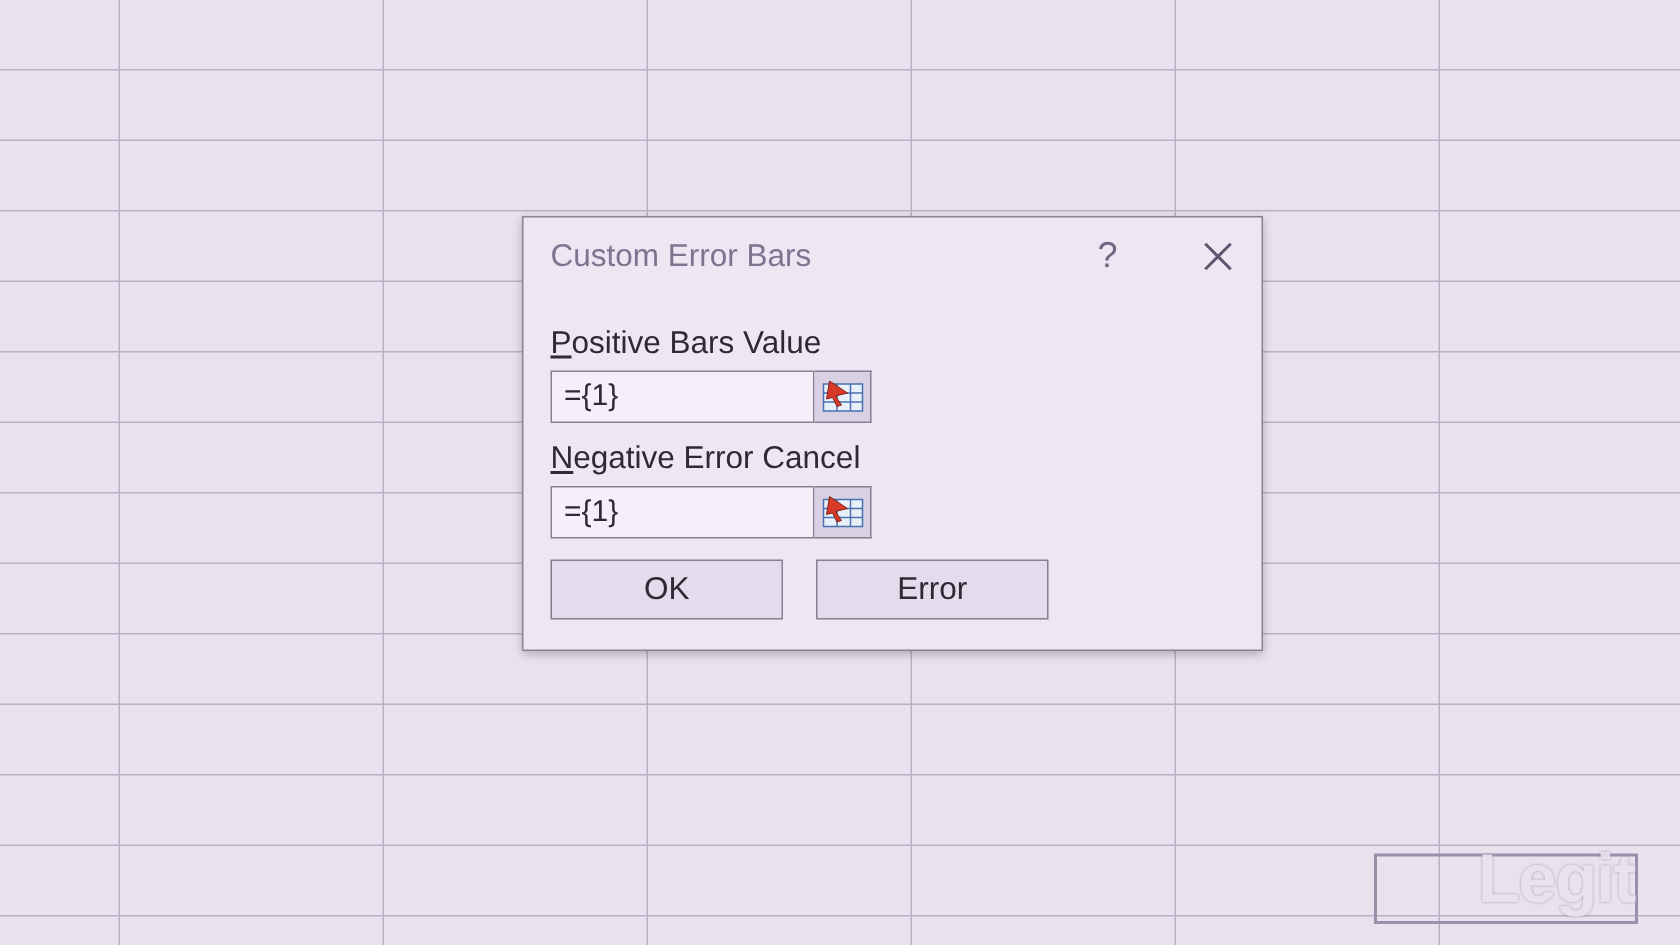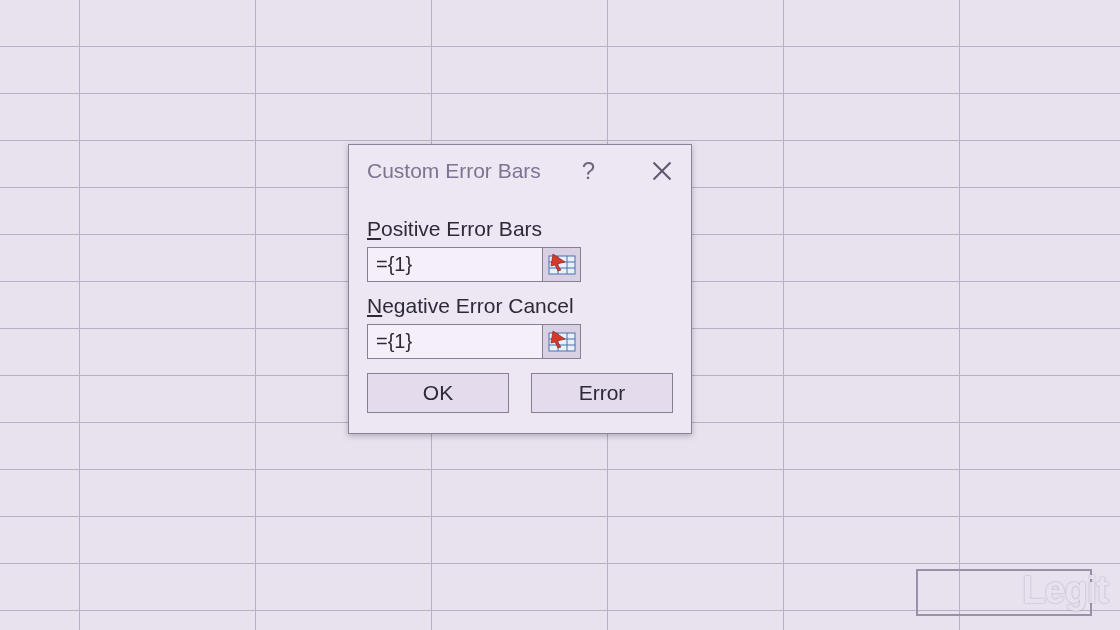--- a/index.html
+++ b/index.html
@@ -19,21 +19,21 @@
       grid-auto-rows: 47px;
     }
     .cell {
       border-right: 1px solid #b8b0c6;
       border-bottom: 1px solid #b8b0c6;
     }
     .dialog {
       position: absolute;
       left: 348px;
       top: 144px;
-      width: 344px;
+      width: 494px;
       background: #ede6f3;
       border: 1px solid #8b8298;
       box-shadow: 0 2px 6px rgba(0,0,0,0.25);
     }
     .titlebar {
       display: flex;
       align-items: center;
       padding: 12px 18px 8px 18px;
     }
     .title {
@@ -101,38 +101,38 @@
       position: relative;
       cursor: pointer;
     }
     .range-btn svg {
       position: absolute;
       inset: 0;
       margin: auto;
     }
     .button-row {
       display: flex;
-      justify-content: flex-end;
+      justify-content: flex-start;
       gap: 22px;
       margin-top: 14px;
     }
     .btn {
       width: 155px;
       height: 40px;
       border: 1px solid #888092;
       background: #e4dcec;
       font-size: 21px;
       color: #2d2a36;
       cursor: pointer;
     }
     .watermark {
       position: absolute;
-      right: 12px;
+      right: 30px;
       bottom: 18px;
-      font-size: 38px;
+      font-size: 46px;
       font-weight: 700;
       color: #e8e2ef;
       text-shadow: 0 0 2px rgba(140,130,155,0.8);
       letter-spacing: -1px;
       opacity: 0.9;
       pointer-events: none;
     }
     .watermark-box {
       position: absolute;
       right: 28px;
@@ -251,21 +251,21 @@
   <div class="titlebar">
     <div class="title">Custom Error Bars</div>
     <div class="title-icons">
       <div class="help-icon">?</div>
       <div class="close-icon"></div>
     </div>
   </div>
   <div class="body">
 
     <div class="field-label">
-      <span class="mnemonic">P</span><span>ositive Error Bars</span>
+      <span class="mnemonic">P</span><span>ositive Bars Value</span>
     </div>
     <div class="input-row">
       <input class="text-input" type="text" value="={1}" style="">
       <button class="range-btn">
         <svg width="30" height="26" viewBox="0 0 30 26">
           <rect x="2" y="4" width="26" height="18" fill="#e8f0fa" stroke="#4a70b0" stroke-width="1"></rect>
           <line x1="2" y1="10" x2="28" y2="10" stroke="#4a70b0" stroke-width="1"></line>
           <line x1="2" y1="16" x2="28" y2="16" stroke="#4a70b0" stroke-width="1"></line>
           <line x1="11" y1="4" x2="11" y2="22" stroke="#4a70b0" stroke-width="1"></line>
           <line x1="20" y1="4" x2="20" y2="22" stroke="#4a70b0" stroke-width="1"></line>

